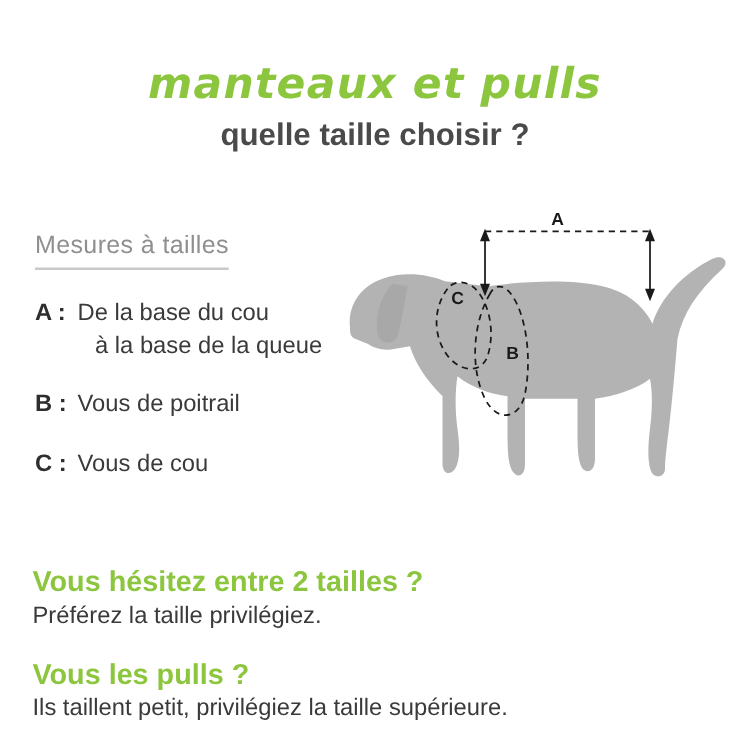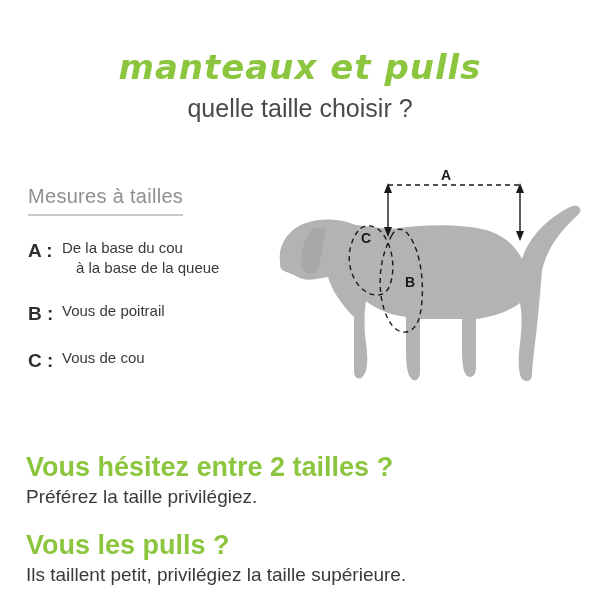--- a/index.html
+++ b/index.html
@@ -37,21 +37,21 @@
     font-weight: bold;
     font-style: italic;
     letter-spacing: 1px;
     color: #8cc63e;
     line-height: 1.1;
   }
   .title-sub {
     margin-top: 8px;
     font-size: 25px;
     color: #4a4a4a;
-    font-weight: 400;
+    font-weight: 700;
   }
 
   
   .measures {
     position: absolute;
     left: 28px;
     top: 158px;
     width: 300px;
   }
   .measures-title {
@@ -69,21 +69,21 @@
   }
   .measure-key {
     font-size: 19px;
     font-weight: bold;
     color: #2e2e2e;
     width: 34px;
     flex: 0 0 34px;
     line-height: 1.35;
   }
   .measure-val {
-    font-size: 15px;
+    font-size: 19px;
     color: #3a3a3a;
     line-height: 1.35;
   }
   .measure-val .line2 {
     display: block;
     padding-left: 14px;
   }
 
   
   .illustration {
@@ -98,21 +98,21 @@
   }
 
   
   .notes {
     position: absolute;
     left: 26px;
     top: 425px;
     width: 550px;
   }
   .note-head {
-    font-size: 27px;
+    font-size: 23px;
     font-weight: bold;
     color: #8cc63e;
     margin-bottom: 3px;
   }
   .note-body {
     font-size: 19px;
     color: #3a3a3a;
     margin-bottom: 22px;
   }
   .note-body.last {

